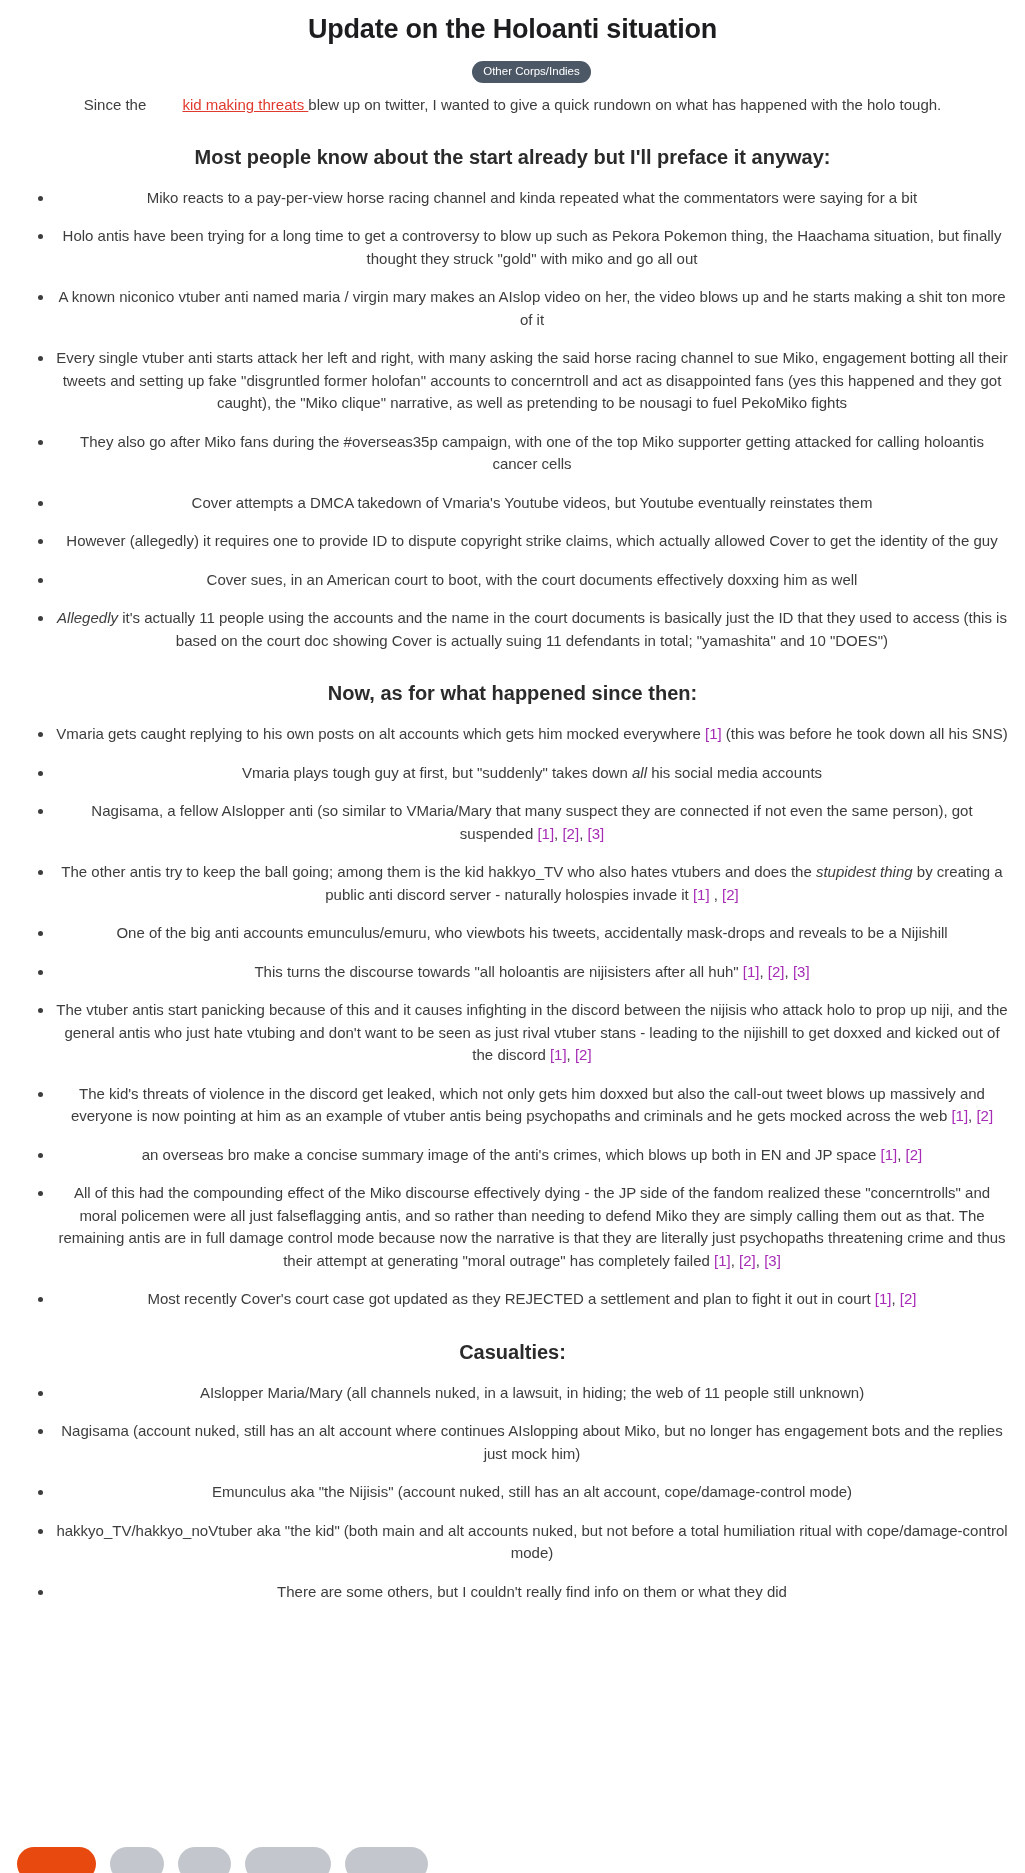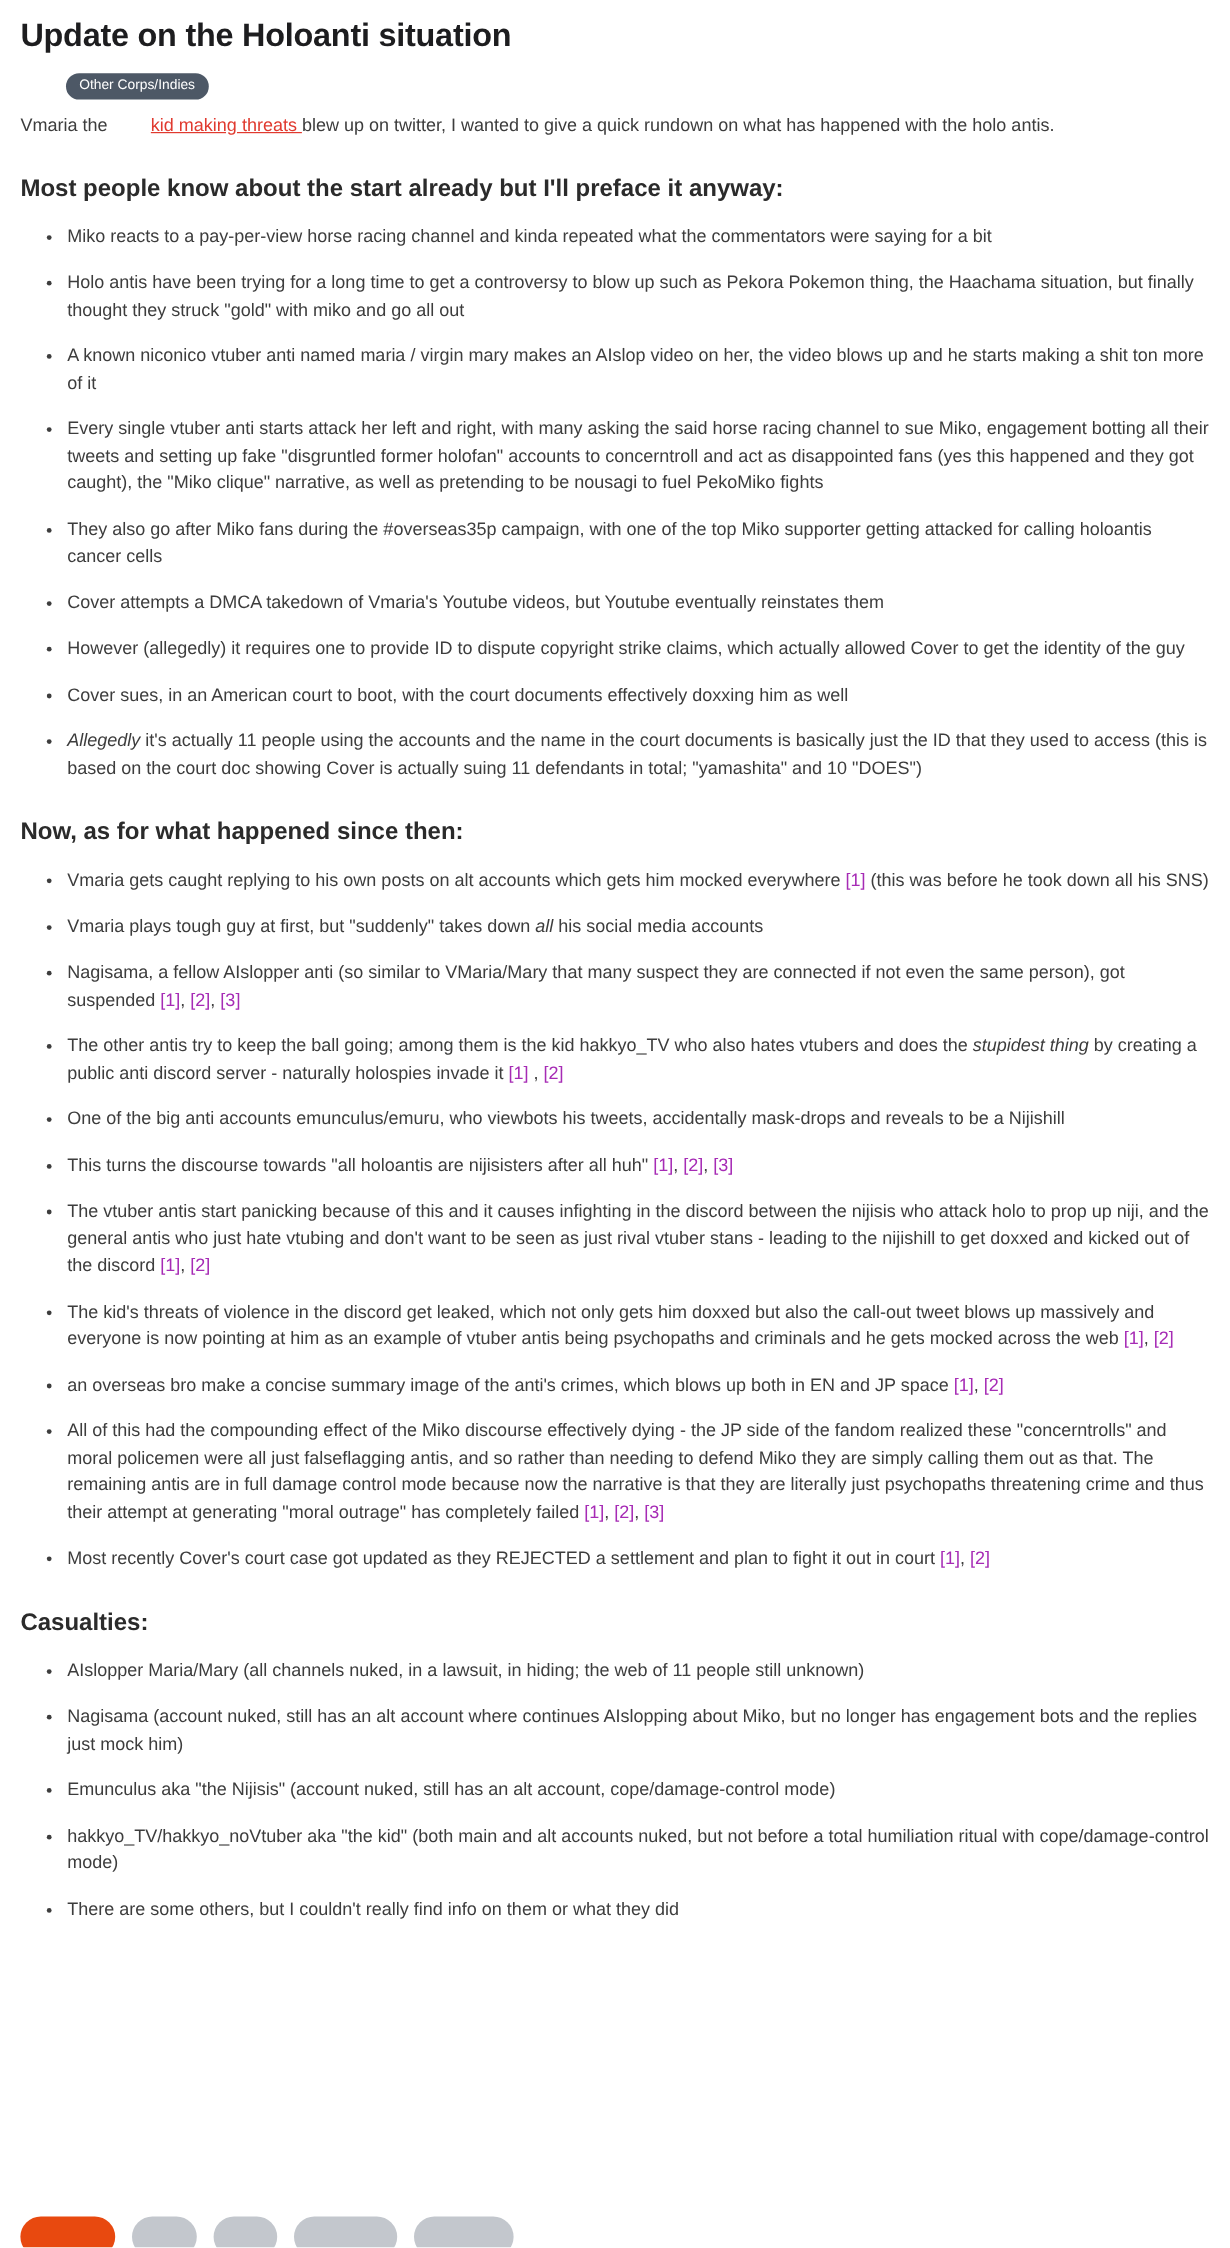--- a/index.html
+++ b/index.html
@@ -5,20 +5,21 @@
   * { box-sizing: border-box; }
   html, body { margin: 0; padding: 0; background: #ffffff; }
   .page {
     position: relative;
     width: 1025px;
     height: 1873px;
     overflow: hidden;
     background: #ffffff;
     font-family: "Liberation Sans", "DejaVu Sans", sans-serif;
     color: var(--body-text, #3d3d3d);
+    text-align: center;
   }
   .content { padding: 6px 17px 0 17px; }
   .post-title {
     font-size: 27px;
     font-weight: 700;
     color: #1d1d1f;
     margin: 8px 0 16px 0;
     letter-spacing: -0.2px;
   }
   .badge {
@@ -75,21 +76,21 @@
   .pill.orange { background: var(--pill-orange, #e8490f); }
   .pill.gray   { background: var(--pill-gray, #c3c7cd); }
 </style>
 </head>
 <body>
 
 <div class="page">
   <div class="content">
     <h1 class="post-title">Update on the Holoanti situation</h1>
     <span class="badge">Other Corps/Indies</span>
-    <p class="intro"><span>Vmaria the </span><a href="#" class="redlink">kid making threats </a><span>blew up on twitter, I wanted to give a quick rundown on what has happened with the holo antis.</span></p>
+    <p class="intro"><span>Since the </span><a href="#" class="redlink">kid making threats </a><span>blew up on twitter, I wanted to give a quick rundown on what has happened with the holo tough.</span></p>
     <div>
         <h2 class="section-heading">Most people know about the start already but I'll preface it anyway:</h2>
         <ul class="bullet-list">
           <li><span>Miko reacts to a pay-per-view horse racing channel and kinda repeated what the commentators were saying for a bit</span></li>
           <li><span>Holo antis have been trying for a long time to get a controversy to blow up such as Pekora Pokemon thing, the Haachama situation, but finally thought they struck "gold" with miko and go all out</span></li>
           <li><span>A known niconico vtuber anti named maria / virgin mary makes an AIslop video on her, the video blows up and he starts making a shit ton more of it</span></li>
           <li><span>Every single vtuber anti starts attack her left and right, with many asking the said horse racing channel to sue Miko, engagement botting all their tweets and setting up fake "disgruntled former holofan" accounts to concerntroll and act as disappointed fans (yes this happened and they got caught), the "Miko clique" narrative, as well as pretending to be nousagi to fuel PekoMiko fights</span></li>
           <li><span>They also go after Miko fans during the #overseas35p campaign, with one of the top Miko supporter getting attacked for calling holoantis cancer cells</span></li>
           <li><span>Cover attempts a DMCA takedown of Vmaria's Youtube videos, but Youtube eventually reinstates them</span></li>
           <li><span>However (allegedly) it requires one to provide ID to dispute copyright strike claims, which actually allowed Cover to get the identity of the guy</span></li>

